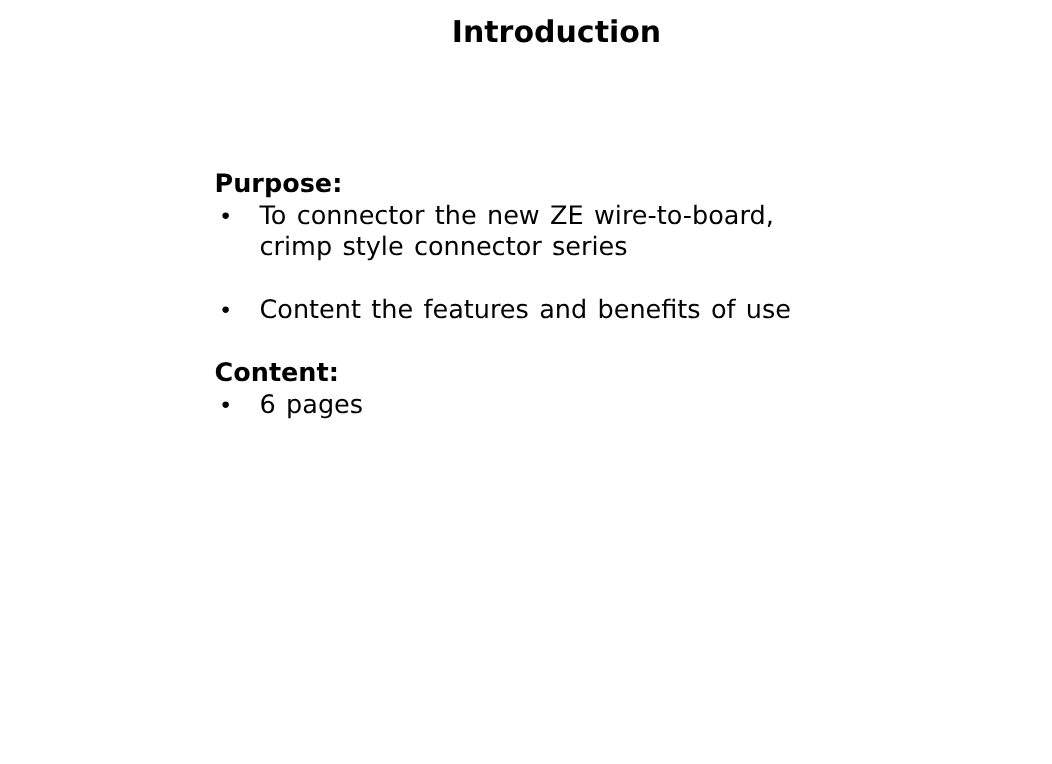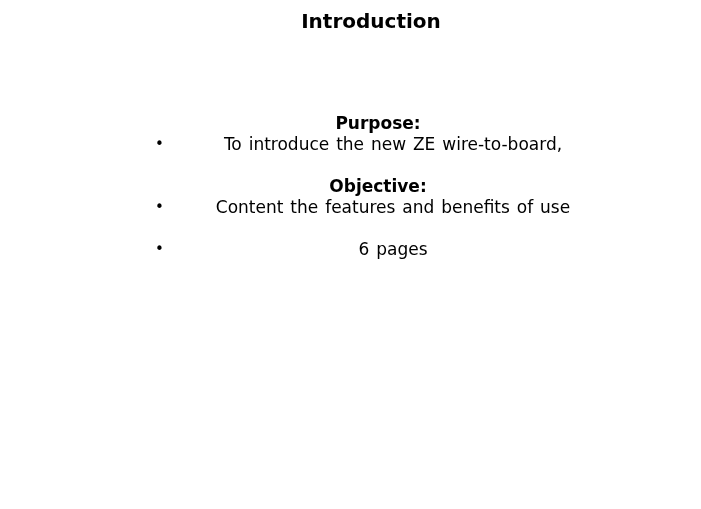--- a/index.html
+++ b/index.html
@@ -27,21 +27,21 @@
     letter-spacing: 0px;
   }
   .slide-body {
     position: absolute;
     left: 143px; top: 113px;
     width: 470px;
     font-size: 17px;
     line-height: 21px;
     word-spacing: 1.5px;
   }
-  .section { margin: 0 0 21px 0; text-align: center; }
+  .section { margin: 0 0 21px 0; }
   .section-heading { font-weight: 700; }
   .bullet-row { display: flex; align-items: flex-start; }
   .bullet-marker {
     flex: 0 0 30px;
     width: 30px;
     box-sizing: border-box;
     padding-left: 3px;
     font-size: 15px;
     line-height: 21px;
   }
@@ -54,36 +54,37 @@
 
   <div class="slide-title">Introduction</div>
 
   <div class="slide-body">
 
     <div class="section">
       <div class="section-heading">Purpose:</div>
       <div class="bullet-row">
         <span class="bullet-marker">•</span>
         <span class="bullet-text">
-          <span>To introduce the new ZE wire-to-board,</span><br>
+          <span>To connector the new ZE wire-to-board,</span><br>
+          <span>crimp style connector series</span>
         </span>
       </div>
     </div>
 
     <div class="section">
-      <div class="section-heading">Objective:</div>
       <div class="bullet-row">
         <span class="bullet-marker">•</span>
         <span class="bullet-text">
           <span>Content the features and benefits of use</span>
         </span>
       </div>
     </div>
 
     <div class="section">
+      <div class="section-heading">Content:</div>
       <div class="bullet-row">
         <span class="bullet-marker">•</span>
         <span class="bullet-text">
           <span>6 pages</span>
         </span>
       </div>
     </div>
 
   </div>
 </div>

